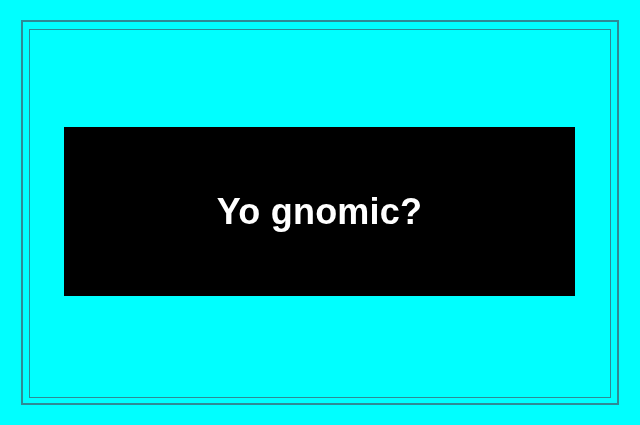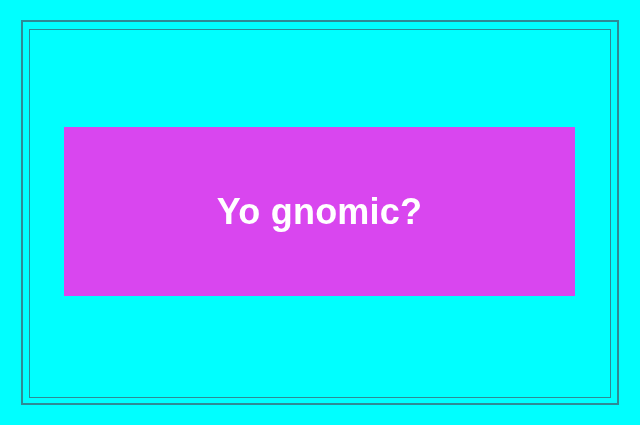--- a/index.html
+++ b/index.html
@@ -47,21 +47,21 @@
     pointer-events: none;
   }
 
   
   #content-panel {
     position: absolute;
     left: 64px;
     top: 127px;
     width: 511px;
     height: 169px;
-    background: #d946ef;
+    background: #000000;
     display: flex;
     align-items: center;
     justify-content: center;
     box-sizing: border-box;
   }
 
   #headline {
     color: #ffffff;
     font-family: "Liberation Sans", sans-serif;
     font-size: 36px;

